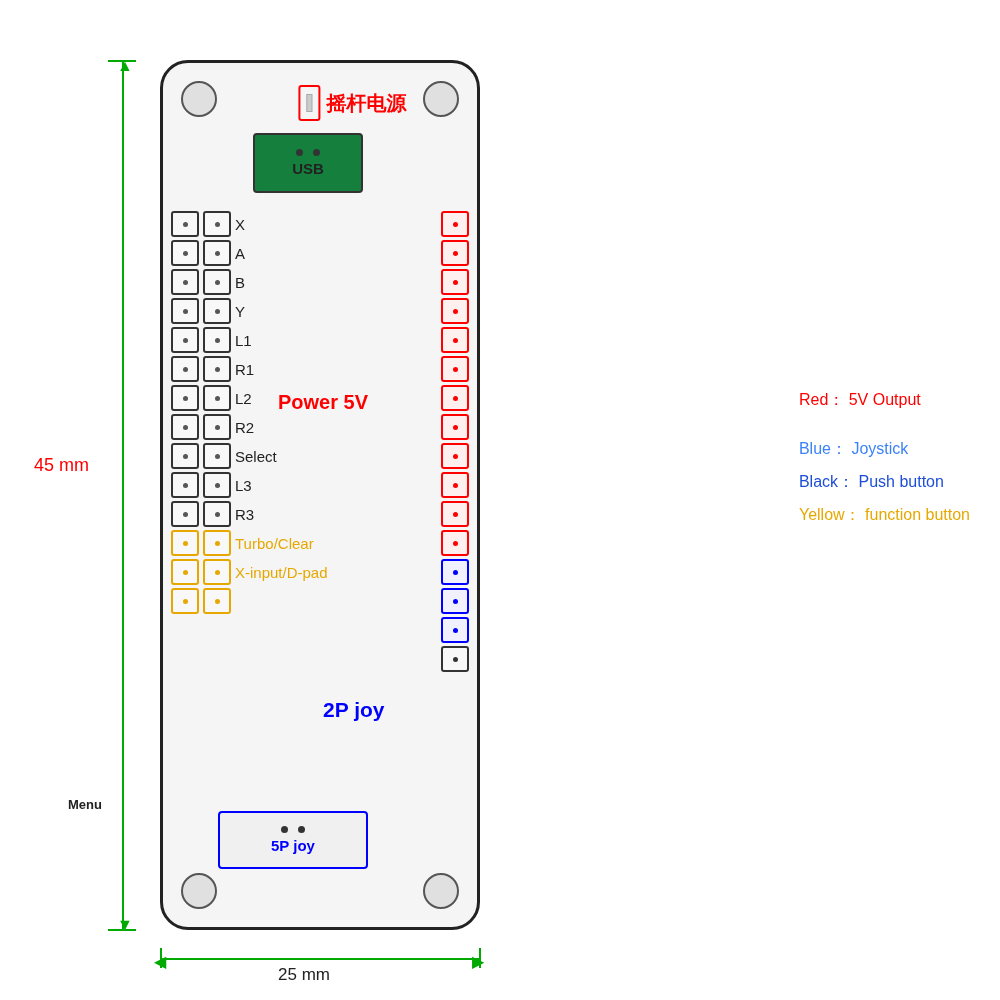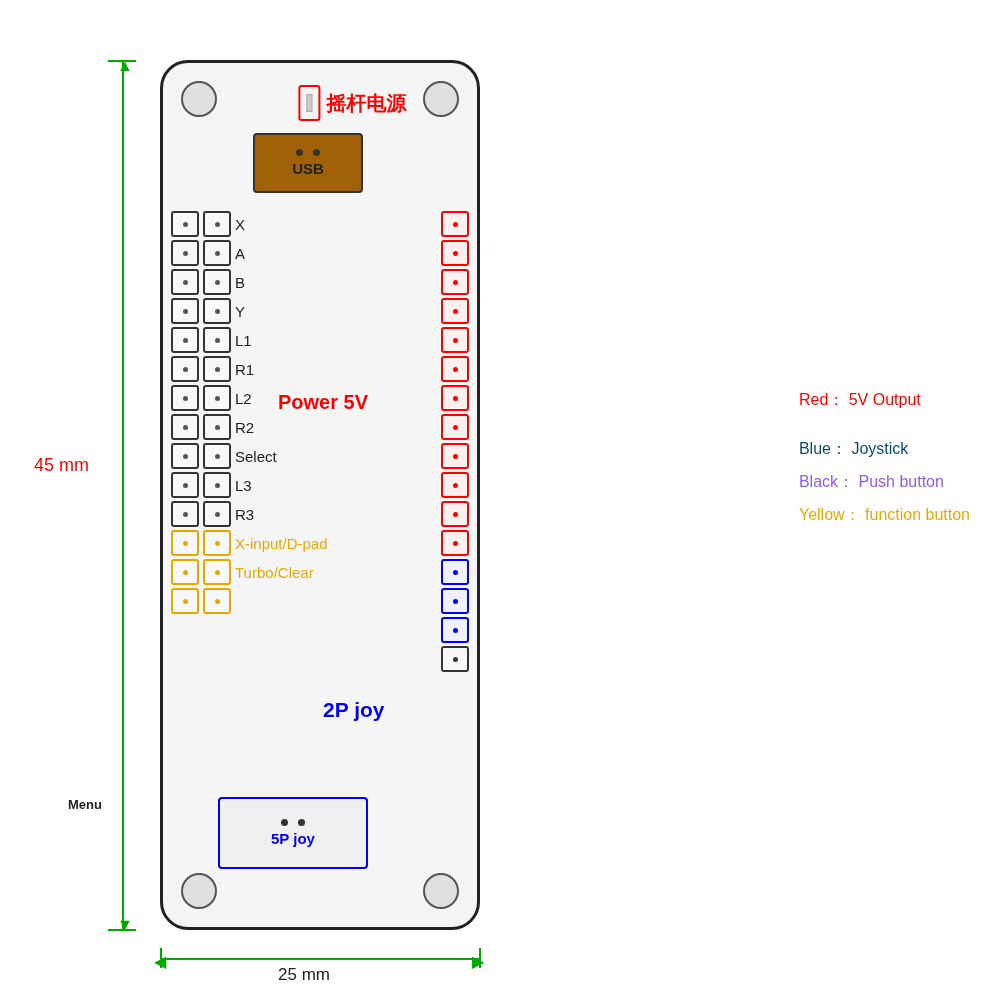--- a/index.html
+++ b/index.html
@@ -79,21 +79,21 @@
 
     
     .usb-connector {
       position: absolute;
       top: 70px;
       left: 90px;
       width: 110px;
       height: 60px;
       border: 2px solid #333;
       border-radius: 4px;
-      background: #a16207;
+      background: #15803d;
       display: flex;
       flex-direction: column;
       align-items: center;
       justify-content: center;
     }
     .usb-dots {
       display: flex;
       gap: 10px;
       margin-bottom: 4px;
     }
@@ -128,21 +128,21 @@
       font-size: 21px;
       font-weight: bold;
     }
 
     
     .joy-5p-connector {
       position: absolute;
       bottom: 58px;
       left: 55px;
       width: 150px;
-      height: 72px;
+      height: 58px;
       border: 2px solid blue;
       border-radius: 4px;
       background: #f0f0f0;
       display: flex;
       flex-direction: column;
       align-items: center;
       justify-content: center;
     }
     .joy-5p-dots {
       display: flex;
@@ -254,22 +254,22 @@
     .legend {
       position: absolute;
       right: 30px;
       top: 390px;
     }
     .legend-item {
       font-size: 16px;
       margin-bottom: 12px;
     }
     .legend-red { color: red; }
-    .legend-blue { color: #0c4a6e; margin-top: 28px; }
-    .legend-black { color: #8b5cf6; }
+    .legend-blue { color: #3b82f6; margin-top: 28px; }
+    .legend-black { color: #1d4ed8; }
     .legend-yellow { color: #e6a800; }
   </style>
 </head>
 <body>
 
 <div class="page-container">
 
   <div class="pcb-board">
 
     <div class="corner-circle corner-tl"></div>
@@ -417,31 +417,31 @@
         <span class="pin-label">R3</span>
       </div>
 
       <div class="pin-row">
         <div class="pin-box orange">
             <div class="pin-dot orange"></div>
           </div>
         <div class="pin-box orange">
             <div class="pin-dot orange"></div>
           </div>
-        <span class="pin-label orange">X-input/D-pad</span>
+        <span class="pin-label orange">Turbo/Clear</span>
       </div>
 
       <div class="pin-row">
         <div class="pin-box orange">
             <div class="pin-dot orange"></div>
           </div>
         <div class="pin-box orange">
             <div class="pin-dot orange"></div>
           </div>
-        <span class="pin-label orange">Turbo/Clear</span>
+        <span class="pin-label orange">X-input/D-pad</span>
       </div>
 
       <div class="pin-row">
         <div class="pin-box orange">
             <div class="pin-dot orange"></div>
           </div>
         <div class="pin-box orange">
             <div class="pin-dot orange"></div>
           </div>
         <span class="pin-label"></span>

